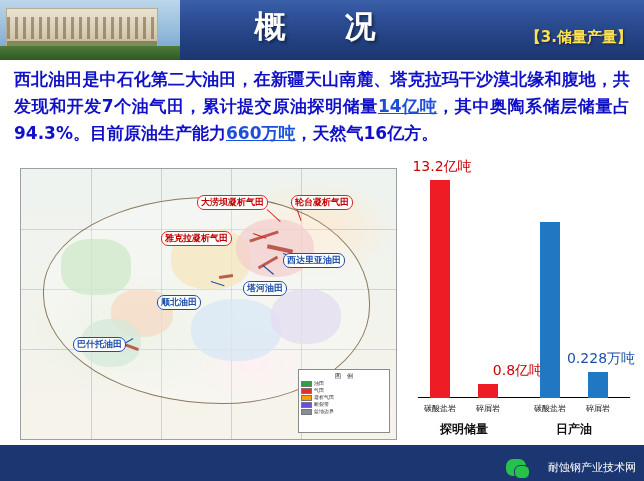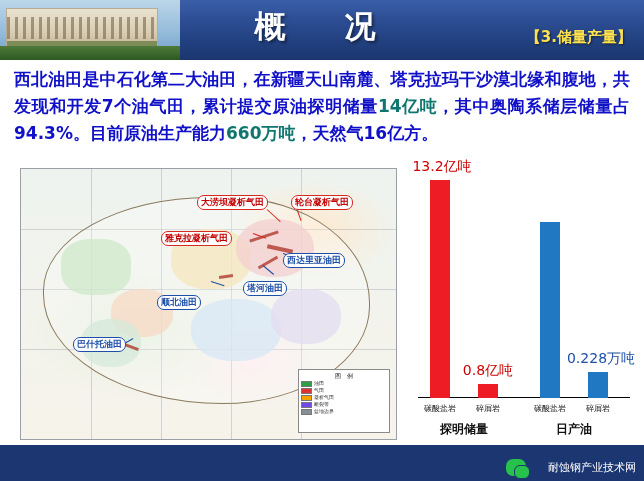--- a/index.html
+++ b/index.html
@@ -51,21 +51,21 @@
     text-shadow:1px 1px 2px rgba(0,0,0,.5);
   }
 
   
   .para{
     position:absolute;left:14px;top:66px;width:616px;
     color:#1010c8;font-size:17px;font-weight:bold;line-height:27px;
     text-align:justify;
     font-family:"DejaVu Sans","Liberation Sans",sans-serif;
   }
-  .para .hl{color:#0f766e;}
+  .para .hl{color:#1d4ed8;text-decoration:underline;}
 
   
   .map{
     position:absolute;left:20px;top:168px;width:375px;height:270px;
     background:#f3f4ef;border:1px solid #9aa0a6;
     overflow:hidden;
   }
   .map-bg{
     position:absolute;left:0;top:0;width:375px;height:270px;
     background:
@@ -228,21 +228,21 @@
 </div>
 
 <div class="chart">
 
   <div class="axis-line"></div>
 
   <div class="bar bar-red" style="left:26px;width:20px;height:218px;"></div>
   <div class="bar-val v-red" style="left:-2px;bottom:278px;width:80px;">13.2亿吨</div>
 
   <div class="bar bar-red" style="left:74px;width:20px;height:14px;"></div>
-  <div class="bar-val v-red" style="left:46px;bottom:74px;width:76px;">0.8亿吨</div>
+  <div class="bar-val v-red" style="left:46px;bottom:74px;width:76px;padding-left:30px;">0.8亿吨</div>
 
   <div class="tick-lbl" style="left:14px;">碳酸盐岩</div>
   <div class="tick-lbl" style="left:62px;">碎屑岩</div>
   <div class="grp-lbl" style="left:12px;">探明储量</div>
 
   <div class="bar bar-blue" style="left:136px;width:20px;height:176px;"></div>
 
   <div class="bar bar-blue" style="left:184px;width:20px;height:26px;"></div>
   <div class="bar-val v-blue" style="left:150px;bottom:86px;width:94px;">0.228万吨</div>
 

